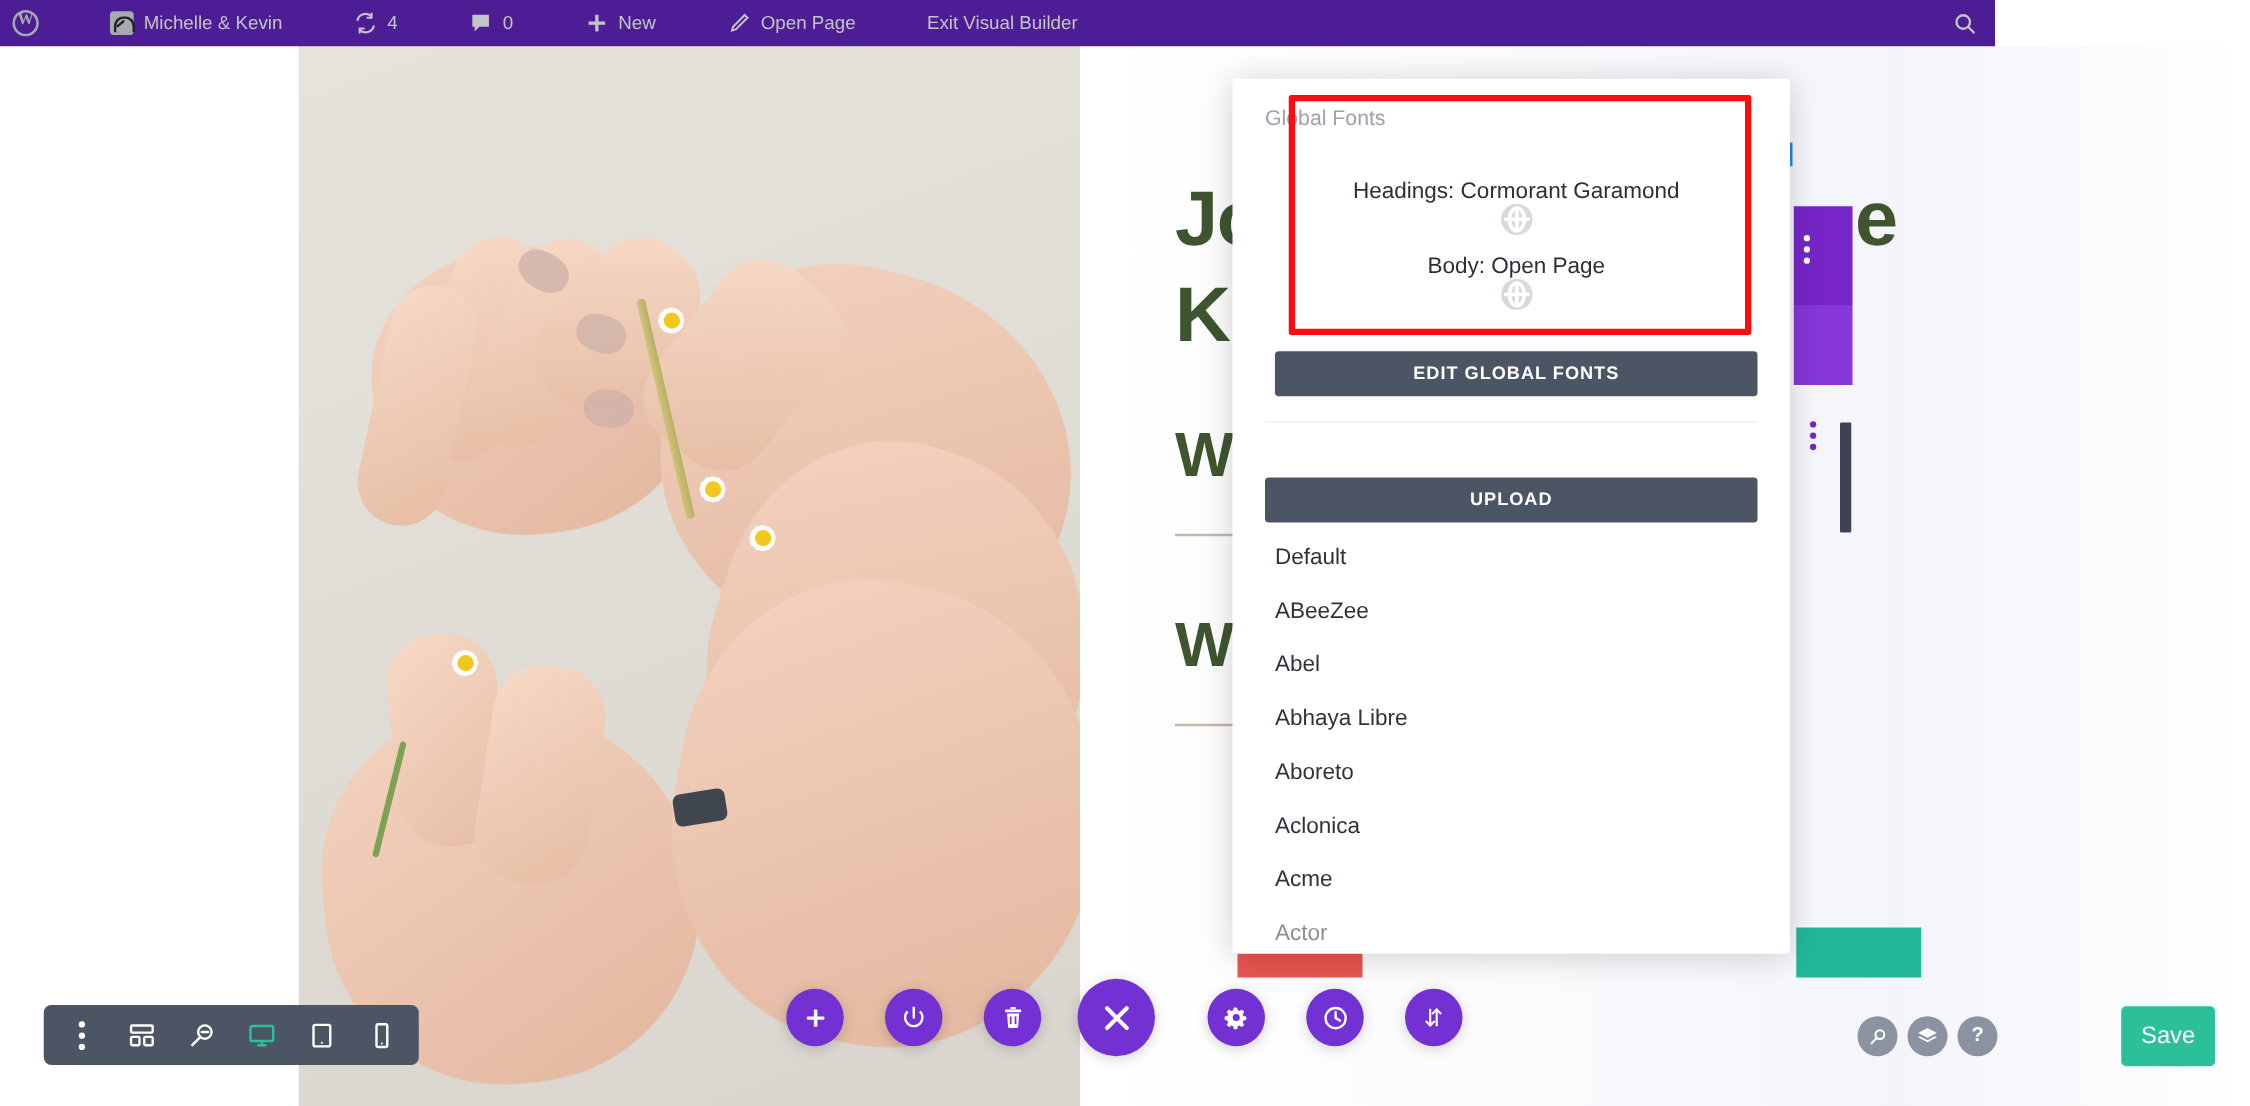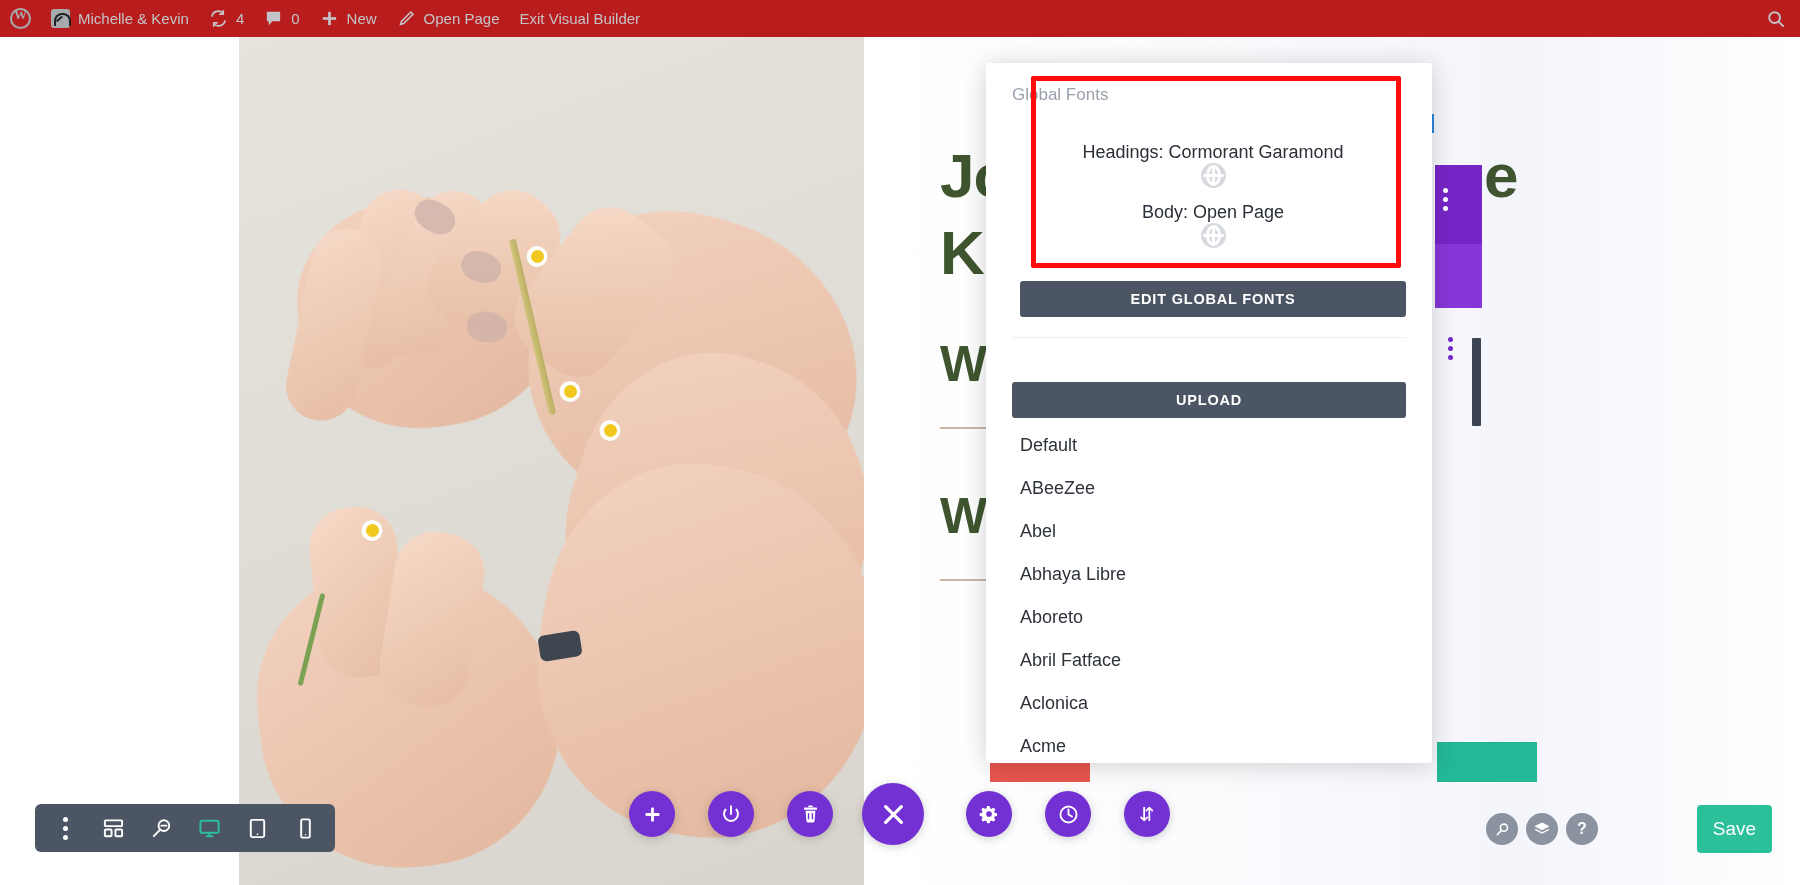--- a/index.html
+++ b/index.html
@@ -6,26 +6,27 @@
   html, body {
     width: 1800px; height: 885px;
     overflow: hidden;
     font-family: "Liberation Sans", sans-serif;
     background: #ffffff;
   }
 
   
   .adminbar {
     position: absolute; top: 0; left: 0;
-    width: 1800px; height: 37px;
-    background: #b91c1c;
+    width: 1596px; height: 37px;
+    background: #4c1d95;
     display: flex; align-items: center;
     color: #c3c4c7;
     font-size: 15px;
     z-index: 200;
+    gap: 37px;
   }
   .ab-item {
     display: flex; align-items: center; gap: 8px;
     height: 37px; padding: 0 10px;
     color: #c3c4c7; white-space: nowrap;
   }
   .ab-item:first-child { padding-left: 10px; }
   .ab-right { margin-left: auto; display: flex; align-items: center; }
   .wp-logo-ico {
     width: 21px; height: 21px; border-radius: 50%;
@@ -427,21 +428,20 @@
   <div class="upload-wrap">
     <button class="btn-dark" style="margin-left:0; width:100%;">UPLOAD</button>
   </div>
 
   <div class="flist">
     <div class="fitem">Default</div>
     <div class="fitem">ABeeZee</div>
     <div class="fitem">Abel</div>
     <div class="fitem">Abhaya Libre</div>
     <div class="fitem">Aboreto</div>
-    <div class="fitem">Abril Fatface</div>
     <div class="fitem">Aclonica</div>
     <div class="fitem">Acme</div>
     <div class="fitem partial">Actor</div>
   </div>
 </div>
 
 <div class="red-highlight"></div>
 
 <div class="bar-left">
 

